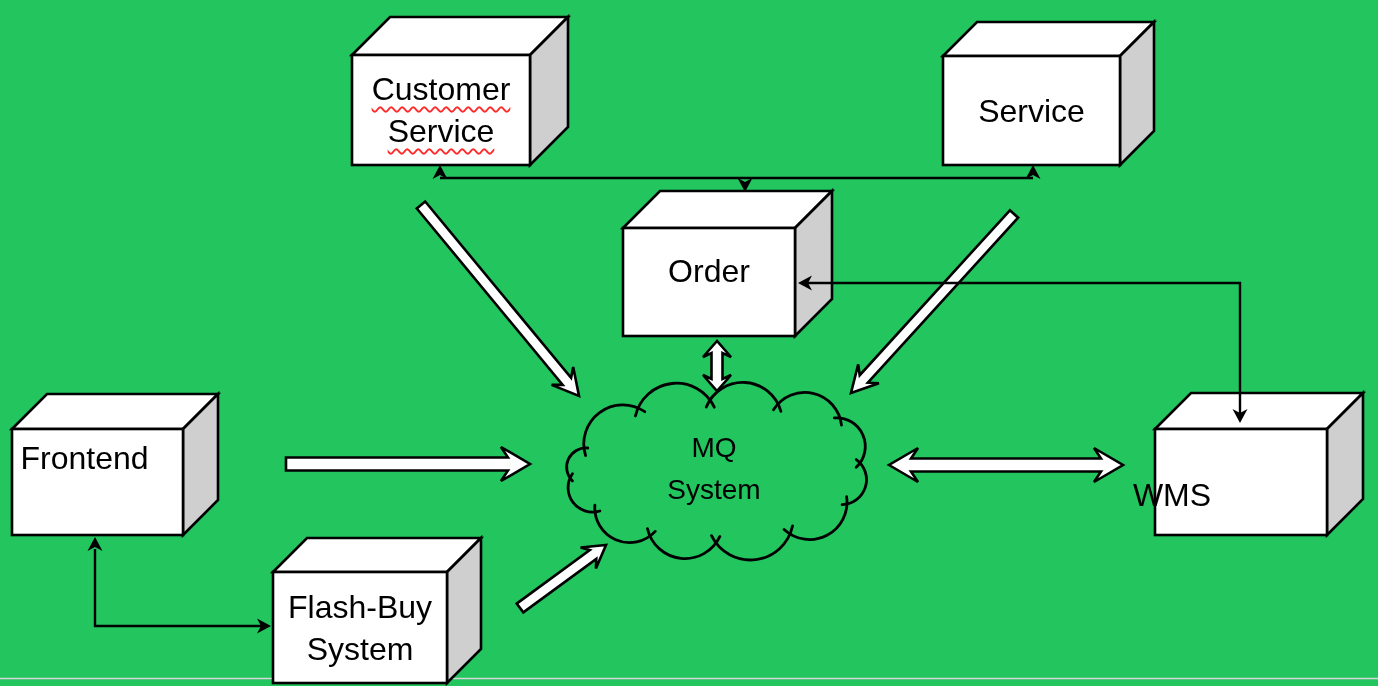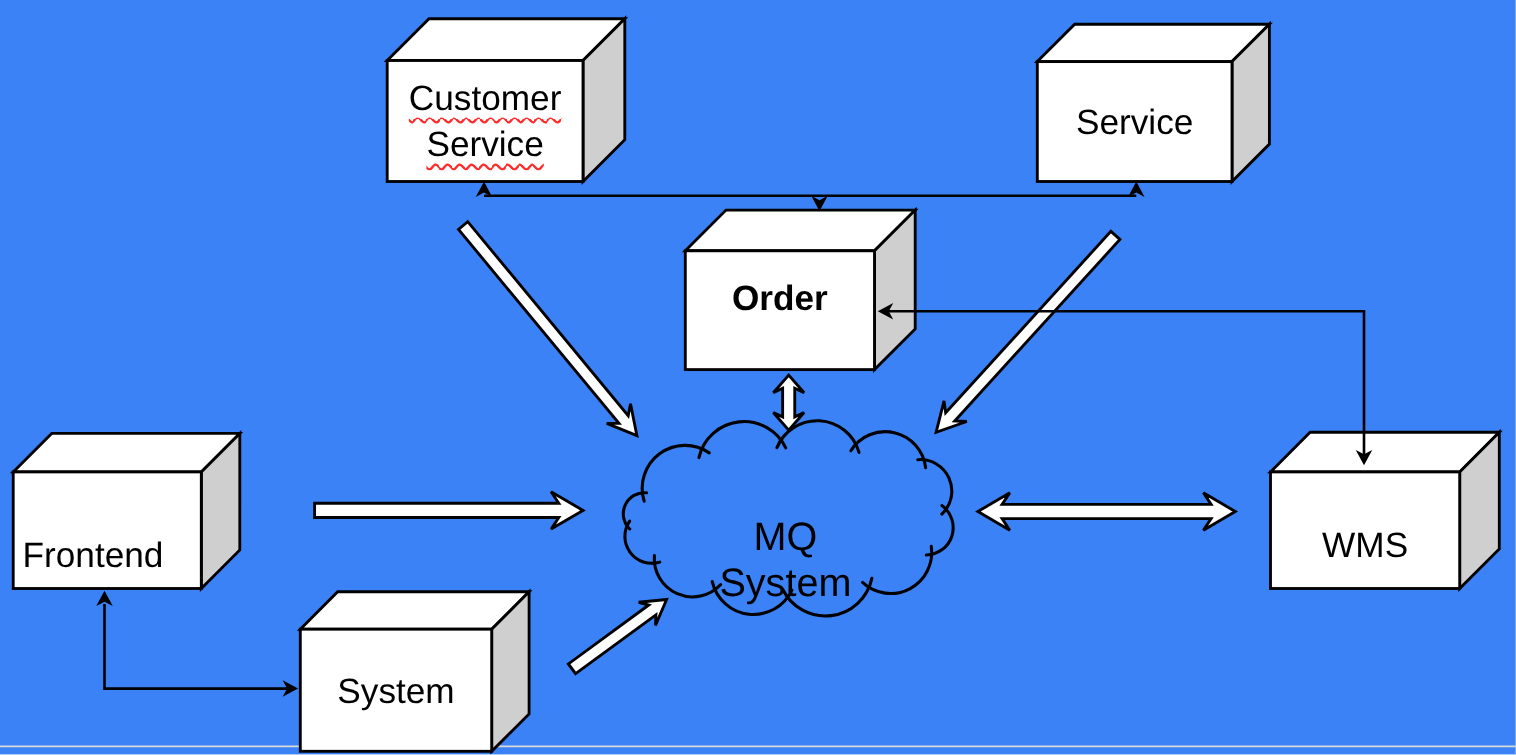--- a/index.html
+++ b/index.html
@@ -1,26 +1,26 @@
 <!DOCTYPE html>
 <html><head>
 <meta charset="utf-8">
 <style>
   html,body{margin:0;padding:0;background:#ffffff;}
   #canvas{
-    position:relative;width:1378px;height:686px;background:#3b82f6;
+    position:relative;width:1378px;height:686px;background:#22c55e;
     font-family:"Liberation Sans",sans-serif;overflow:hidden;
   }
   #diagram-svg{position:absolute;left:0;top:0;}
   .node-label{
     position:absolute;display:flex;flex-direction:column;align-items:center;
     justify-content:center;text-align:center;font-size:32px;line-height:42px;
     color:#000;white-space:nowrap;pointer-events:none;
   }
-  .cloud-label{font-size:36px;line-height:42px;margin-top:40px;}
+  .cloud-label{font-size:28px;line-height:42px;}
   .misspell{
     text-decoration-line:underline;
     text-decoration-style:wavy;
     text-decoration-color:#ff2a2a;
     text-decoration-thickness:2px;
     text-underline-offset:6px;
   }
 </style>
 </head>
 <body>
@@ -98,33 +98,34 @@
 
   <div class="node-label" style="left:352px;top:55px;width:178px;height:110px;">
     <span class="misspell">Customer</span>
     <span class="misspell">Service</span>
   </div>
 
   <div class="node-label" style="left:943px;top:56px;width:177px;height:109px;">
     <span>Service</span>
   </div>
 
-  <div class="node-label" style="left:623px;top:228px;width:172px;height:86px;font-weight:bold;">
+  <div class="node-label" style="left:623px;top:228px;width:172px;height:86px;">
     <span>Order</span>
   </div>
 
-  <div class="node-label" style="left:12px;top:451px;width:145px;height:106px;">
+  <div class="node-label" style="left:12px;top:405px;width:145px;height:106px;">
     <span>Frontend</span>
   </div>
 
   <div class="node-label" style="left:273px;top:572px;width:174px;height:111px;">
+    <span>Flash-Buy</span>
     <span>System</span>
   </div>
 
-  <div class="node-label" style="left:1155px;top:429px;width:172px;height:132px;">
+  <div class="node-label" style="left:1086px;top:429px;width:172px;height:132px;">
     <span>WMS</span>
   </div>
 
   <div class="node-label cloud-label" style="left:614px;top:426px;width:200px;height:86px;">
     <span>MQ</span>
     <span>System</span>
   </div>
 </div>
 
 </body></html>

